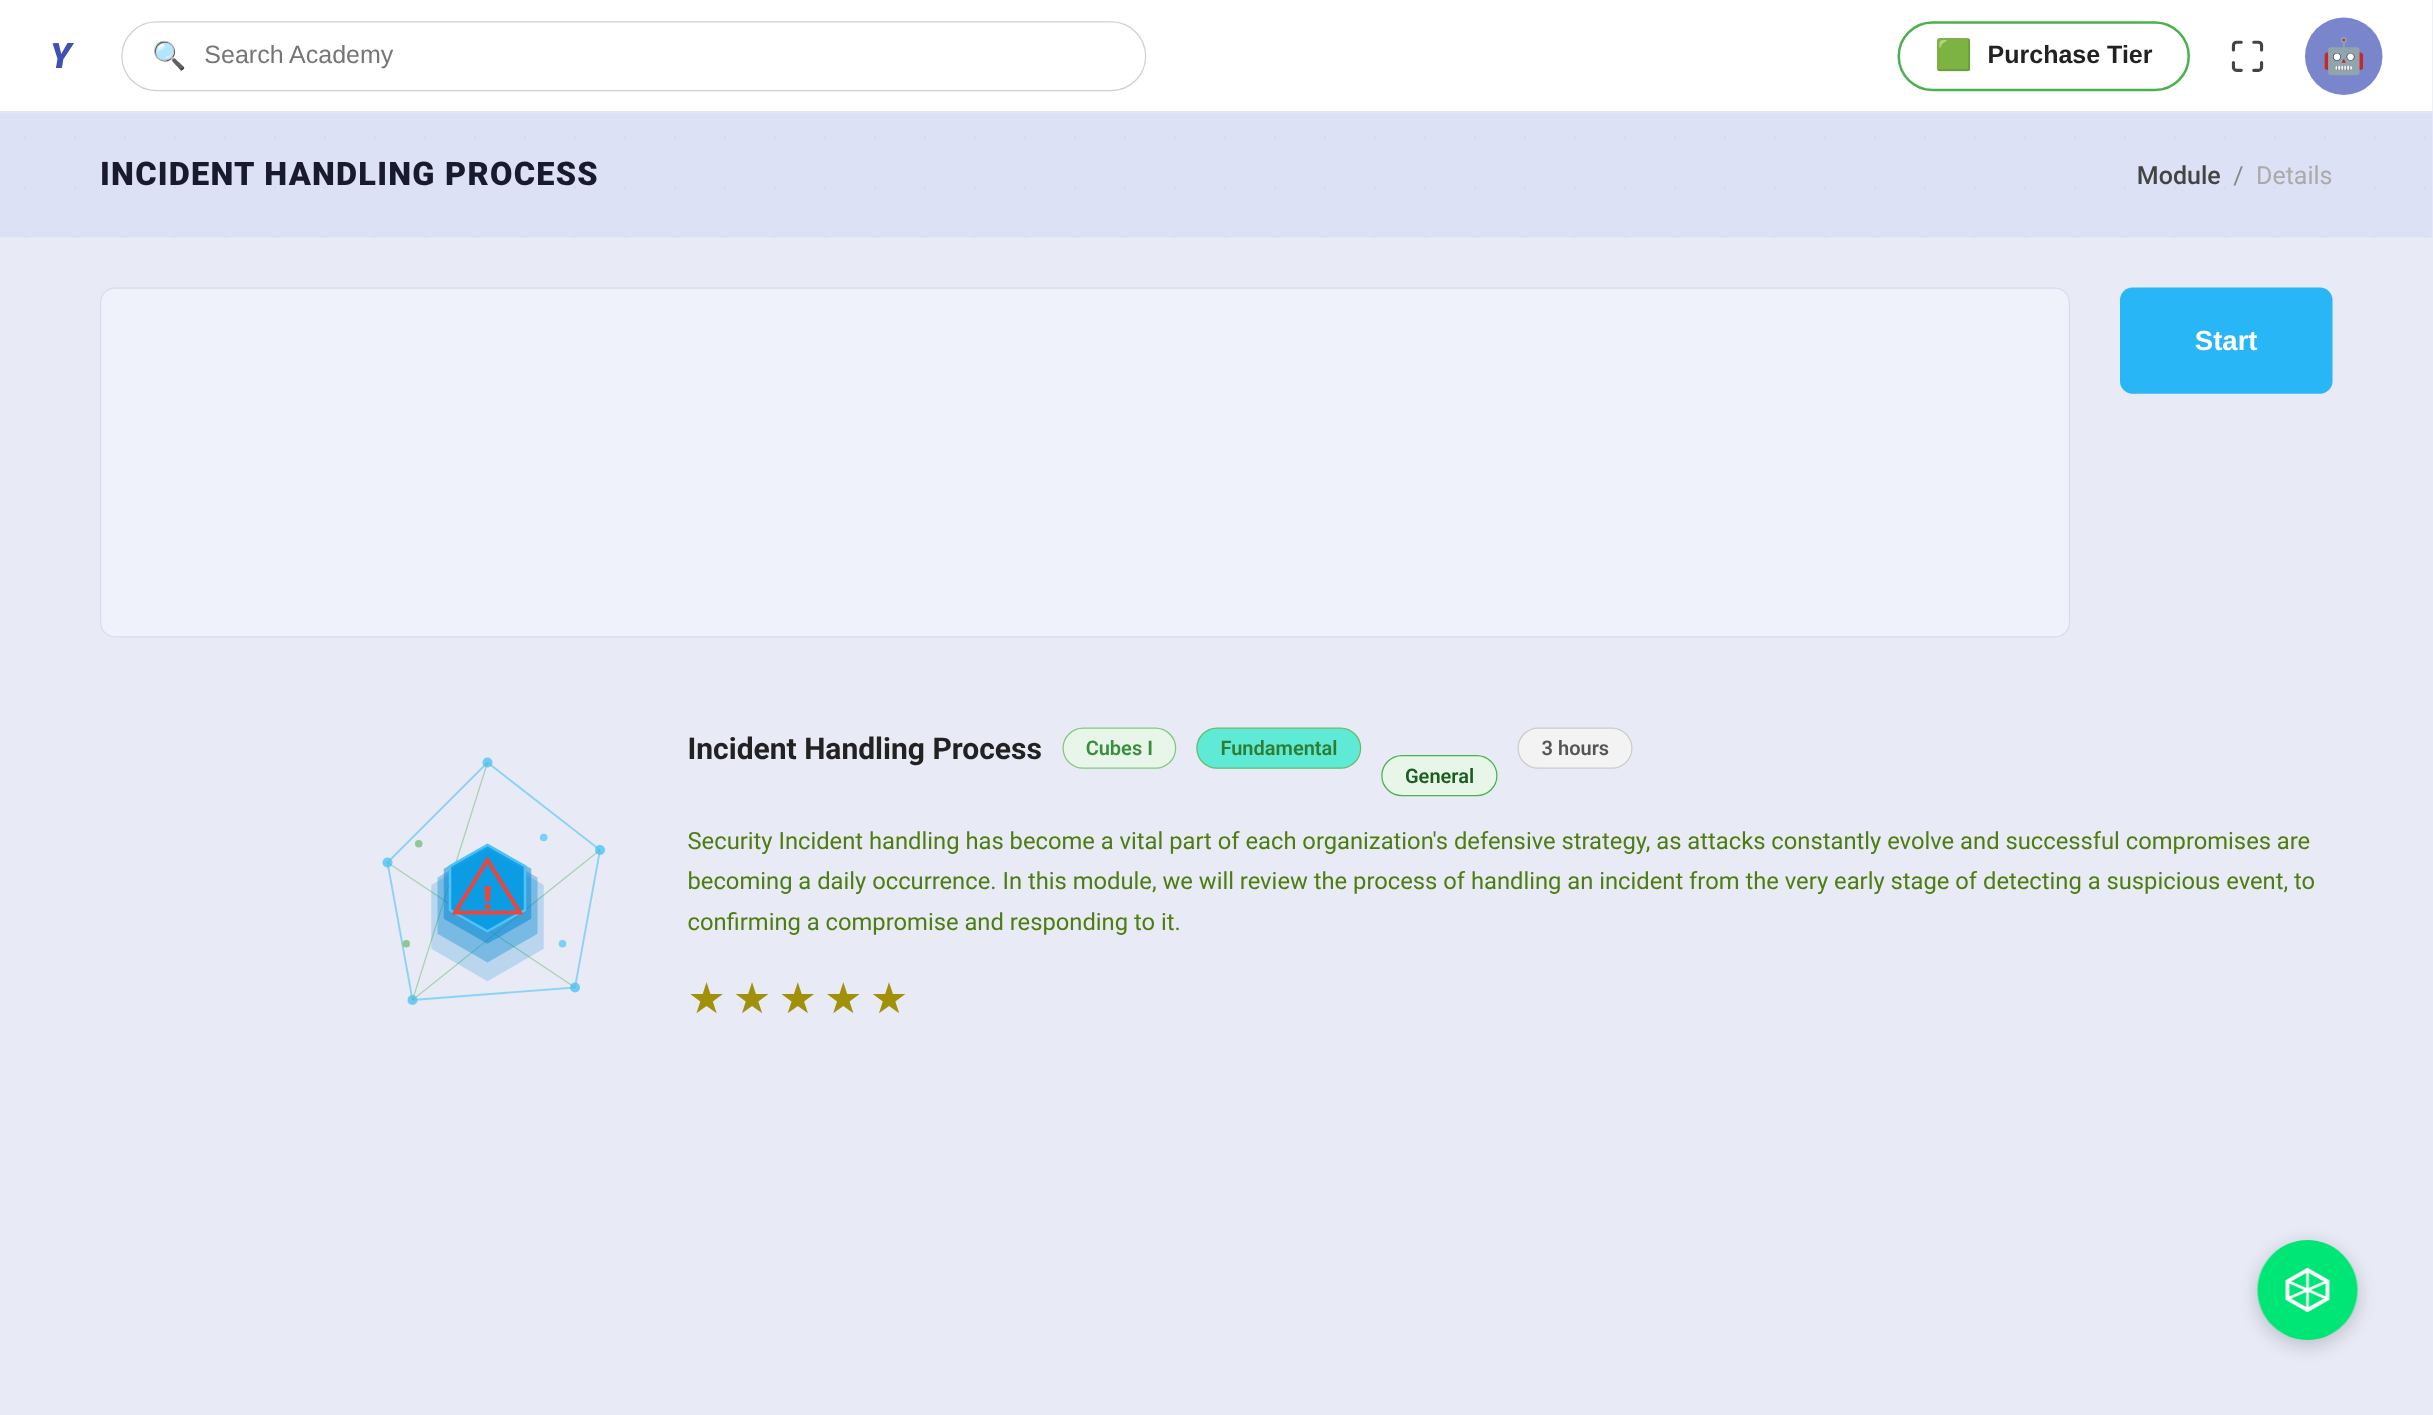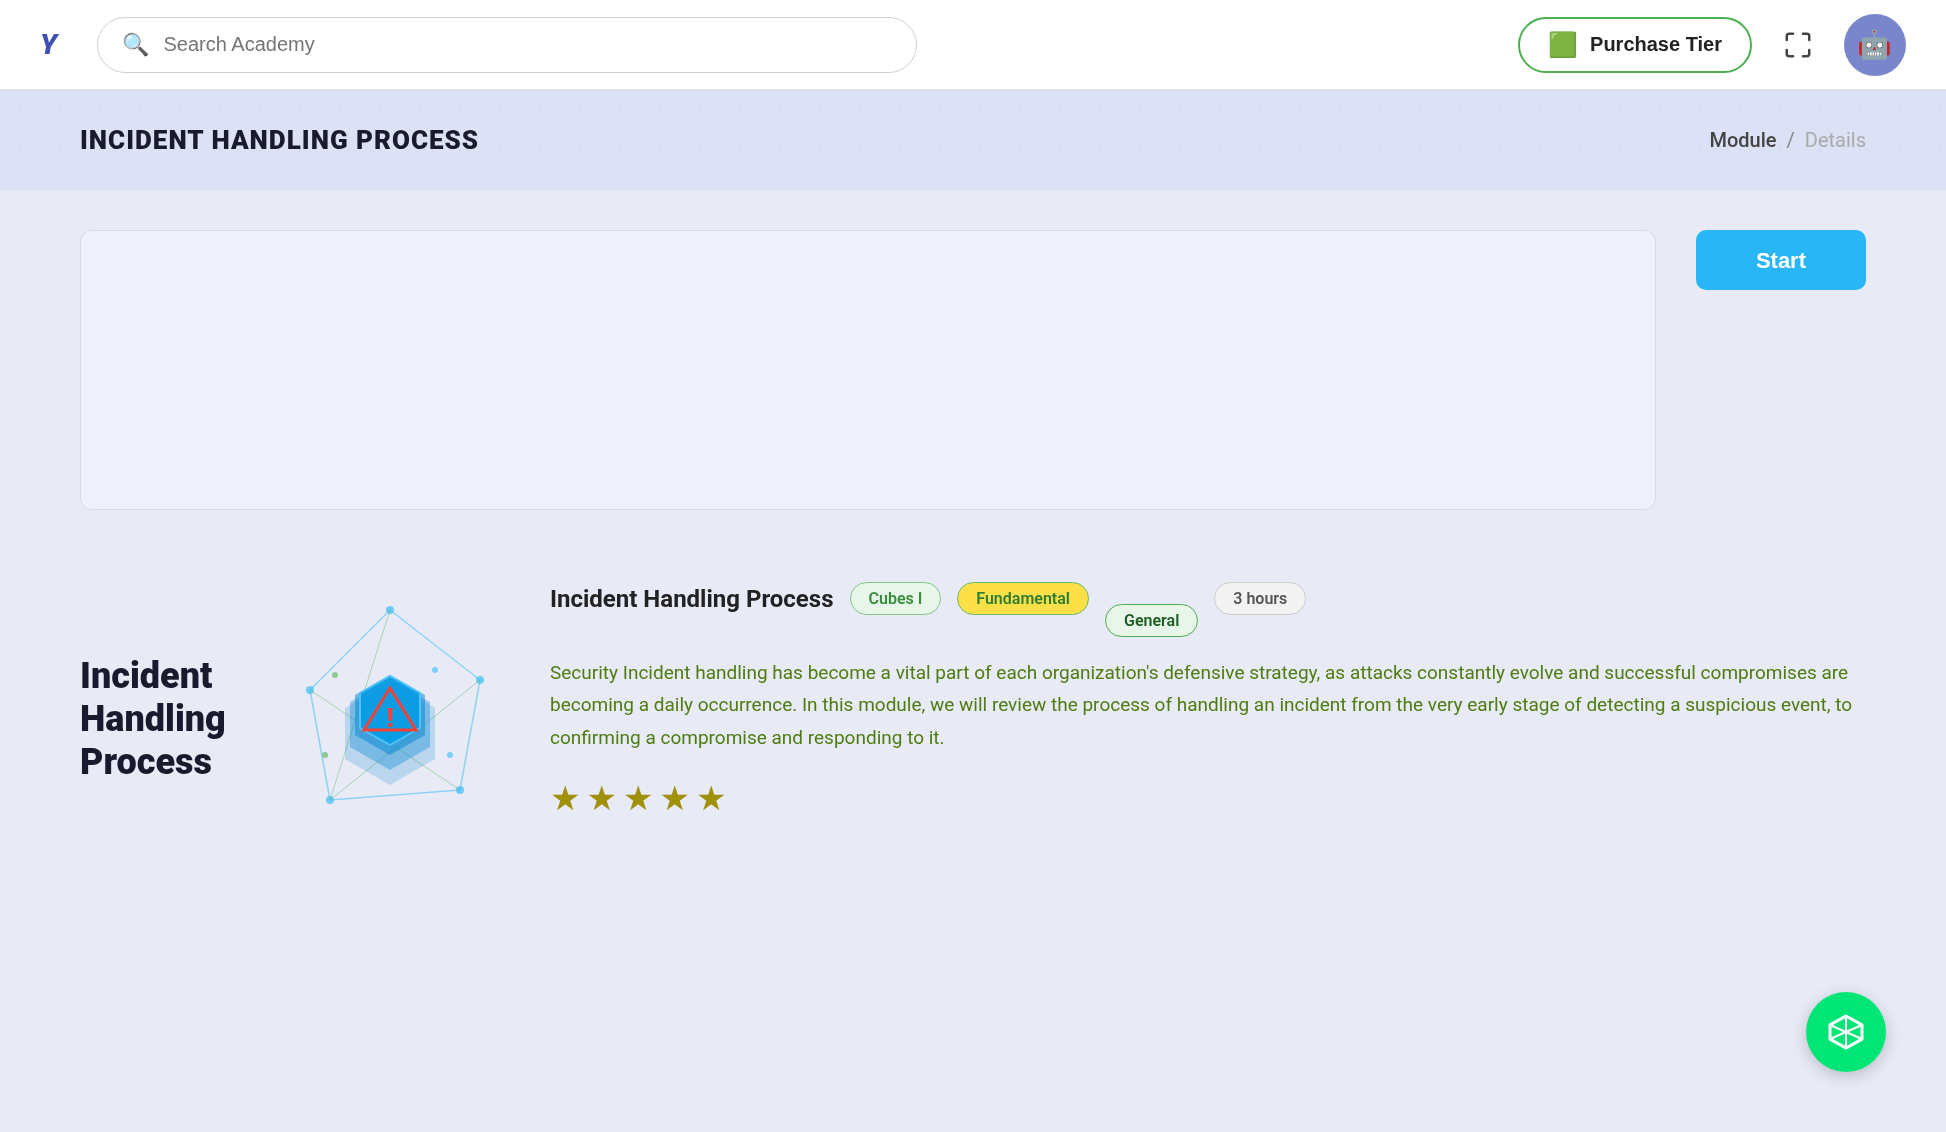--- a/index.html
+++ b/index.html
@@ -156,21 +156,21 @@
     }
     .start-btn {
       background: #29b6f6;
       color: white;
       border: none;
       border-radius: 10px;
       padding: 18px 60px;
       font-size: 22px;
       font-weight: 700;
       cursor: pointer;
-      height: 60px;
+      height: 85px;
       white-space: nowrap;
       align-self: flex-start;
       margin-top: 0;
     }
 
     
     .module-info {
       display: flex;
       gap: 50px;
       margin-top: 50px;
@@ -222,21 +222,21 @@
       font-weight: 700;
       color: #222;
     }
     .tag {
       padding: 6px 18px;
       border-radius: 20px;
       font-size: 16px;
       font-weight: 600;
     }
     .tag-tier { background: #e8f5e9; color: #388e3c; border: 1.5px solid #81c784; }
-    .tag-fundamental { background: #fde047; color: #2e7d32; border: 1.5px solid #66bb6a; }
+    .tag-fundamental { background: #5eead4; color: #2e7d32; border: 1.5px solid #66bb6a; }
     .tag-general { background: #e8f5e9; color: #1b5e20; border: 1.5px solid #4caf50; margin-top: 44px; }
     .tag-hours { background: #f3f3f3; color: #555; border: 1.5px solid #ccc; }
 
     .module-desc {
       font-size: 19px;
       line-height: 1.7;
       color: #4d7c0f;
       margin-bottom: 24px;
     }
     .stars {
@@ -303,25 +303,20 @@
 <main class="main">
 
   <div class="content-row">
     <div class="preview-area"></div>
     <button class="start-btn">Start</button>
   </div>
 
   <div class="module-info">
 
     <div class="module-image">
-      <div class="module-title-text">
-        <div>Incident</div>
-        <div>Handling</div>
-        <div>Process</div>
-      </div>
 
       <svg class="hex-illustration" viewBox="0 0 220 240" xmlns="http://www.w3.org/2000/svg">
 
         <line x1="110" y1="10" x2="200" y2="80" stroke="#4fc3f7" stroke-width="1.5" opacity="0.6"></line>
         <line x1="200" y1="80" x2="180" y2="190" stroke="#4fc3f7" stroke-width="1.5" opacity="0.6"></line>
         <line x1="110" y1="10" x2="30" y2="90" stroke="#4fc3f7" stroke-width="1.5" opacity="0.6"></line>
         <line x1="30" y1="90" x2="50" y2="200" stroke="#4fc3f7" stroke-width="1.5" opacity="0.6"></line>
         <line x1="50" y1="200" x2="180" y2="190" stroke="#4fc3f7" stroke-width="1.5" opacity="0.6"></line>
 
         <circle cx="110" cy="10" r="4" fill="#4fc3f7" opacity="0.8"></circle>

